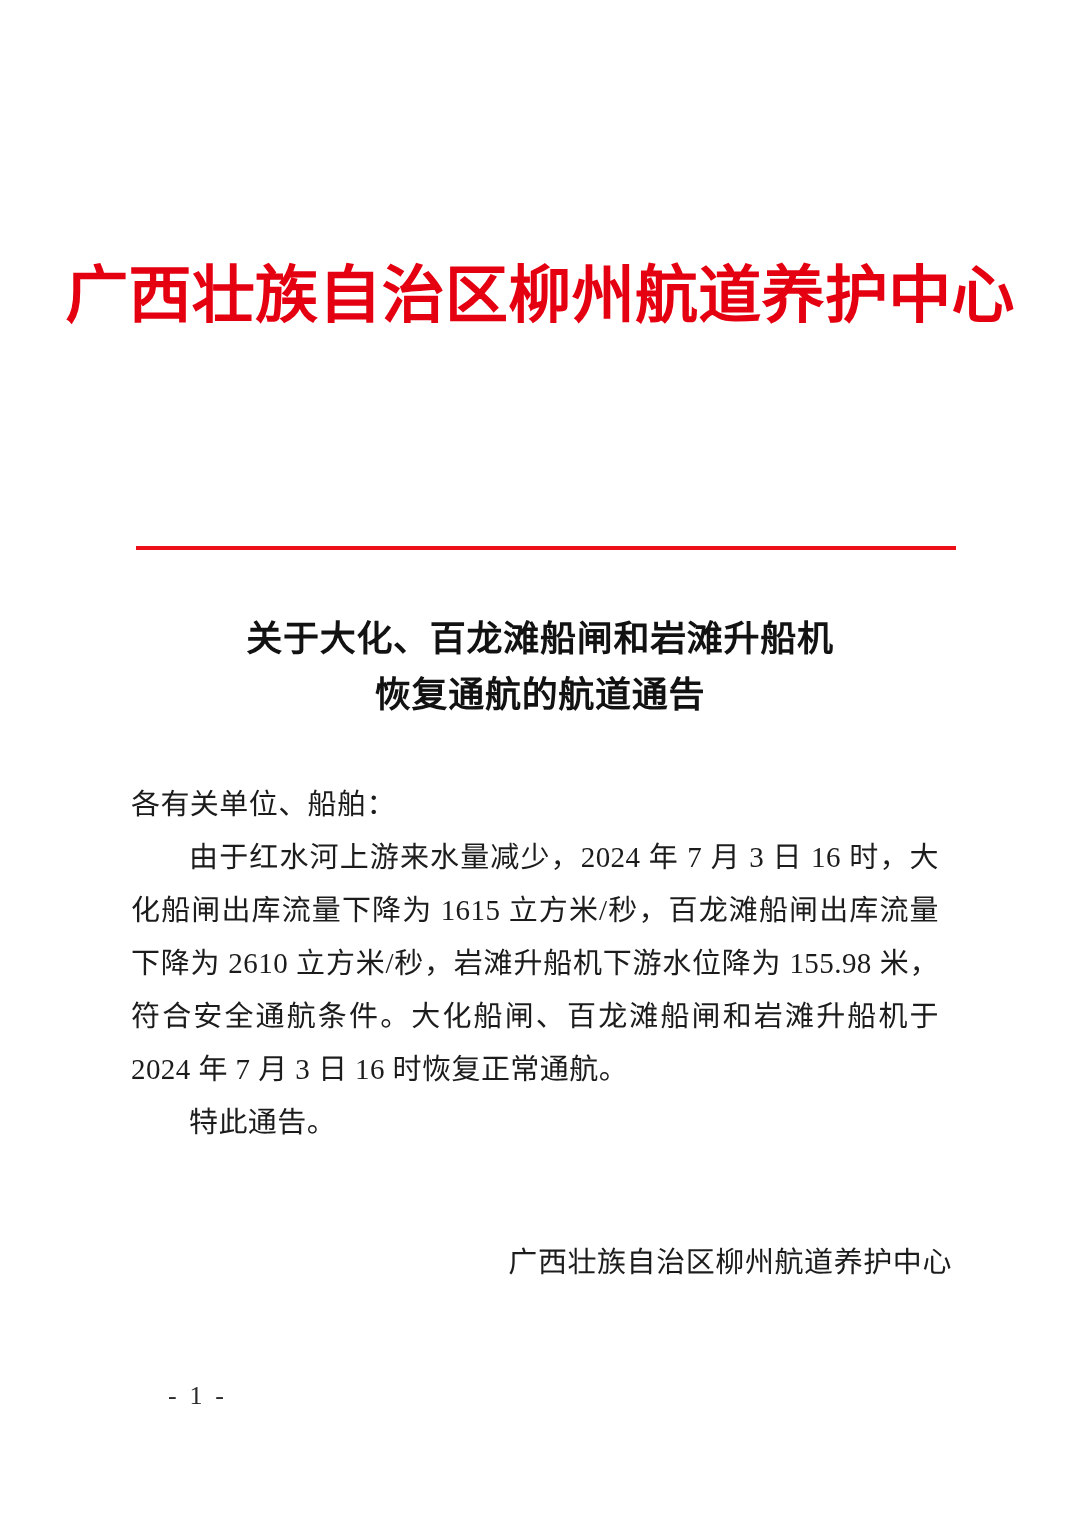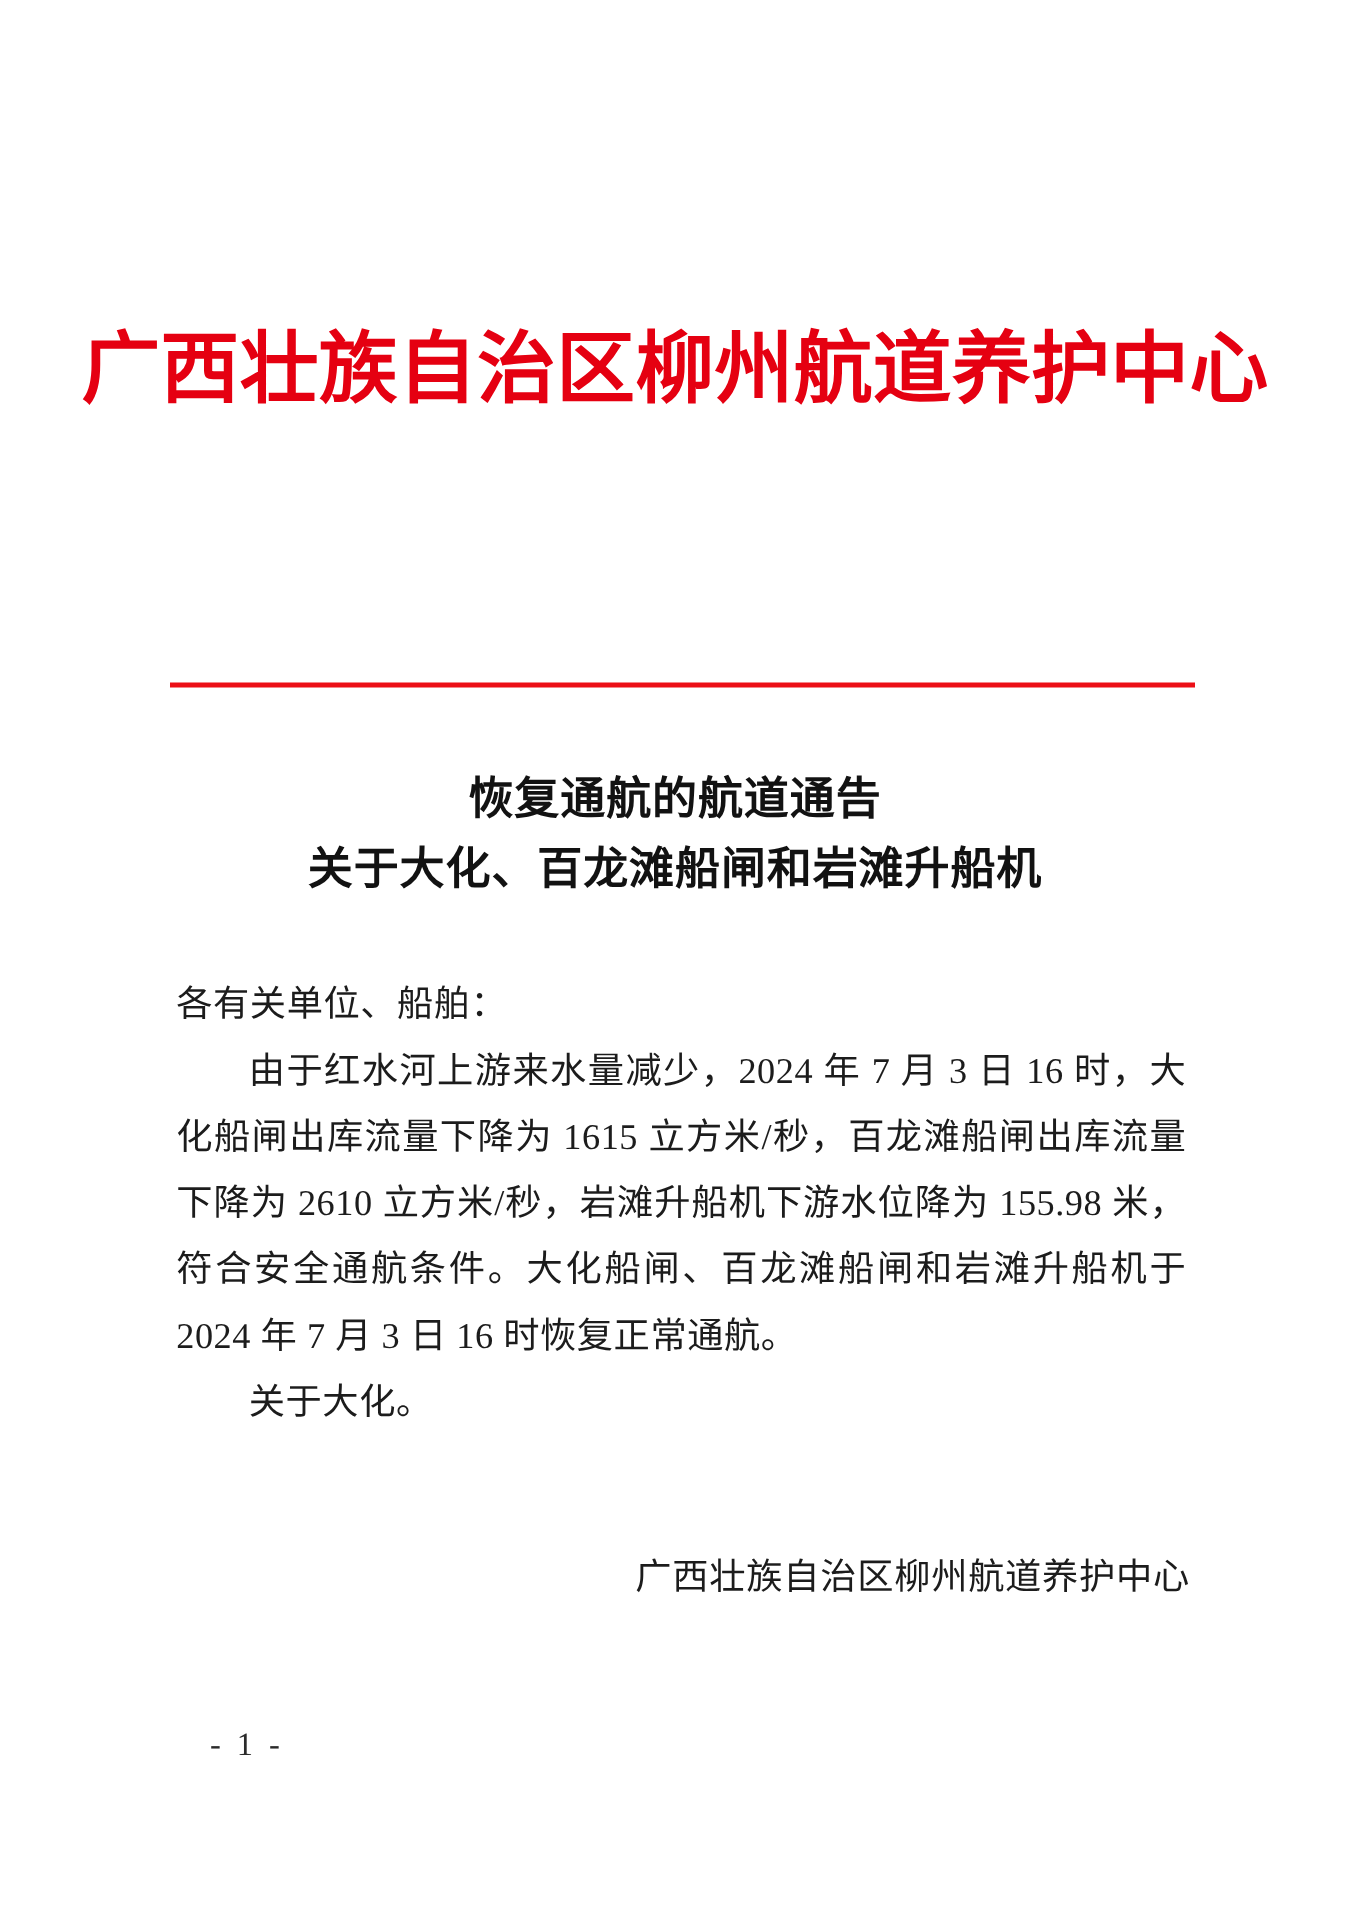--- a/index.html
+++ b/index.html
@@ -85,21 +85,21 @@
     color: #121212;
   }
 
   .subject-line {
     white-space: nowrap;
   }
 
   
   .body-block {
     position: absolute;
-    left: 141px;
+    left: 131px;
     width: 808px;
     top: 778px;
     font-size: 29px;
     line-height: 53px;
     letter-spacing: 0.015em;
     color: #1c1c1c;
     text-align: justify;
     text-justify: inter-ideograph;
   }
 
@@ -149,28 +149,28 @@
 <div class="page">
 
   <div class="masthead">
     <div class="masthead-line masthead-line-1">广西壮族自治区柳州航道养护中心</div>
   </div>
 
 
   <div class="red-rule"></div>
 
   <div class="subject">
+    <div class="subject-line">关于大化、百龙滩船闸和岩滩升船机</div>
     <div class="subject-line">恢复通航的航道通告</div>
-    <div class="subject-line">关于大化、百龙滩船闸和岩滩升船机</div>
   </div>
 
   <div class="body-block">
     <p class="salutation">各有关单位、船舶：</p>
     <p class="body-para">由于红水河上游来水量减少，2024 年 7 月 3 日 16 时，大化船闸出库流量下降为 1615 立方米/秒，百龙滩船闸出库流量下降为 2610 立方米/秒，岩滩升船机下游水位降为 155.98 米，符合安全通航条件。大化船闸、百龙滩船闸和岩滩升船机于 2024 年 7 月 3 日 16 时恢复正常通航。</p>
-    <p class="body-para">关于大化。</p>
+    <p class="body-para">特此通告。</p>
   </div>
 
   <div class="signature">
     <div class="signature-org">广西壮族自治区柳州航道养护中心</div>
   </div>
 
   <div class="page-footer">- 1 -</div>
 
 </div>
 

